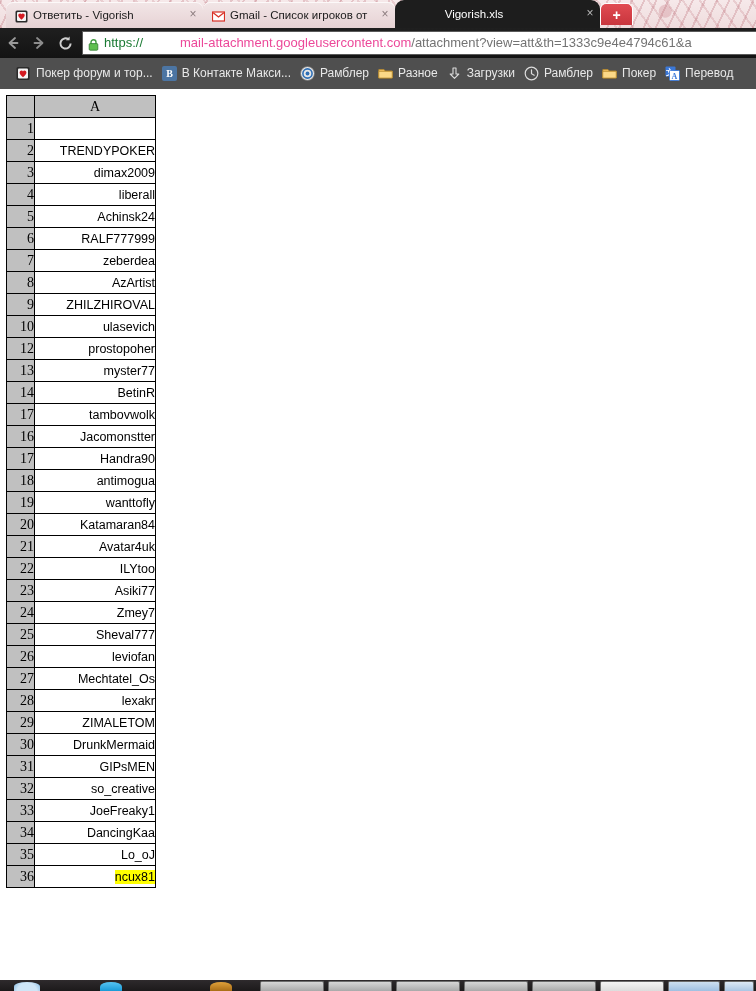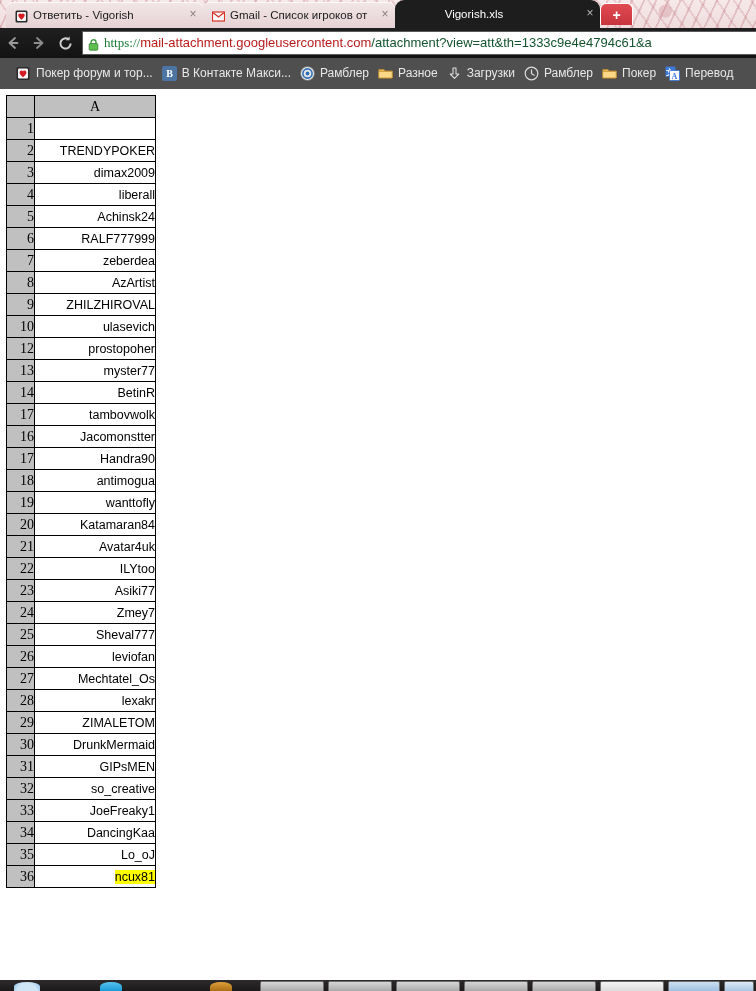--- a/index.html
+++ b/index.html
@@ -145,23 +145,23 @@
     flex: 0 0 11px;
     width: 11px; height: 13px;
     margin-right: 5px;
   }
   .url-text {
     font-size: 13px;
     line-height: 16px;
     white-space: nowrap;
     font-family: "Liberation Sans", sans-serif;
   }
-  .url-scheme { color: #1a7a33; font-family: Liberation Serif, serif; }
-  .url-host   { color: #b91c1c; }
-  .url-rest   { color: #14532d; }
+  .url-scheme { color: #1a7a33; }
+  .url-host   { color: #ec4899; margin-left: 37px; }
+  .url-rest   { color: #737373; }
 
   
   #bookmarks-bar {
     position: relative;
     height: 31px;
     background: #4f4f4f;
     border-bottom: 1px solid #2b2b2b;
     display: flex;
     align-items: center;
     padding-left: 14px;

